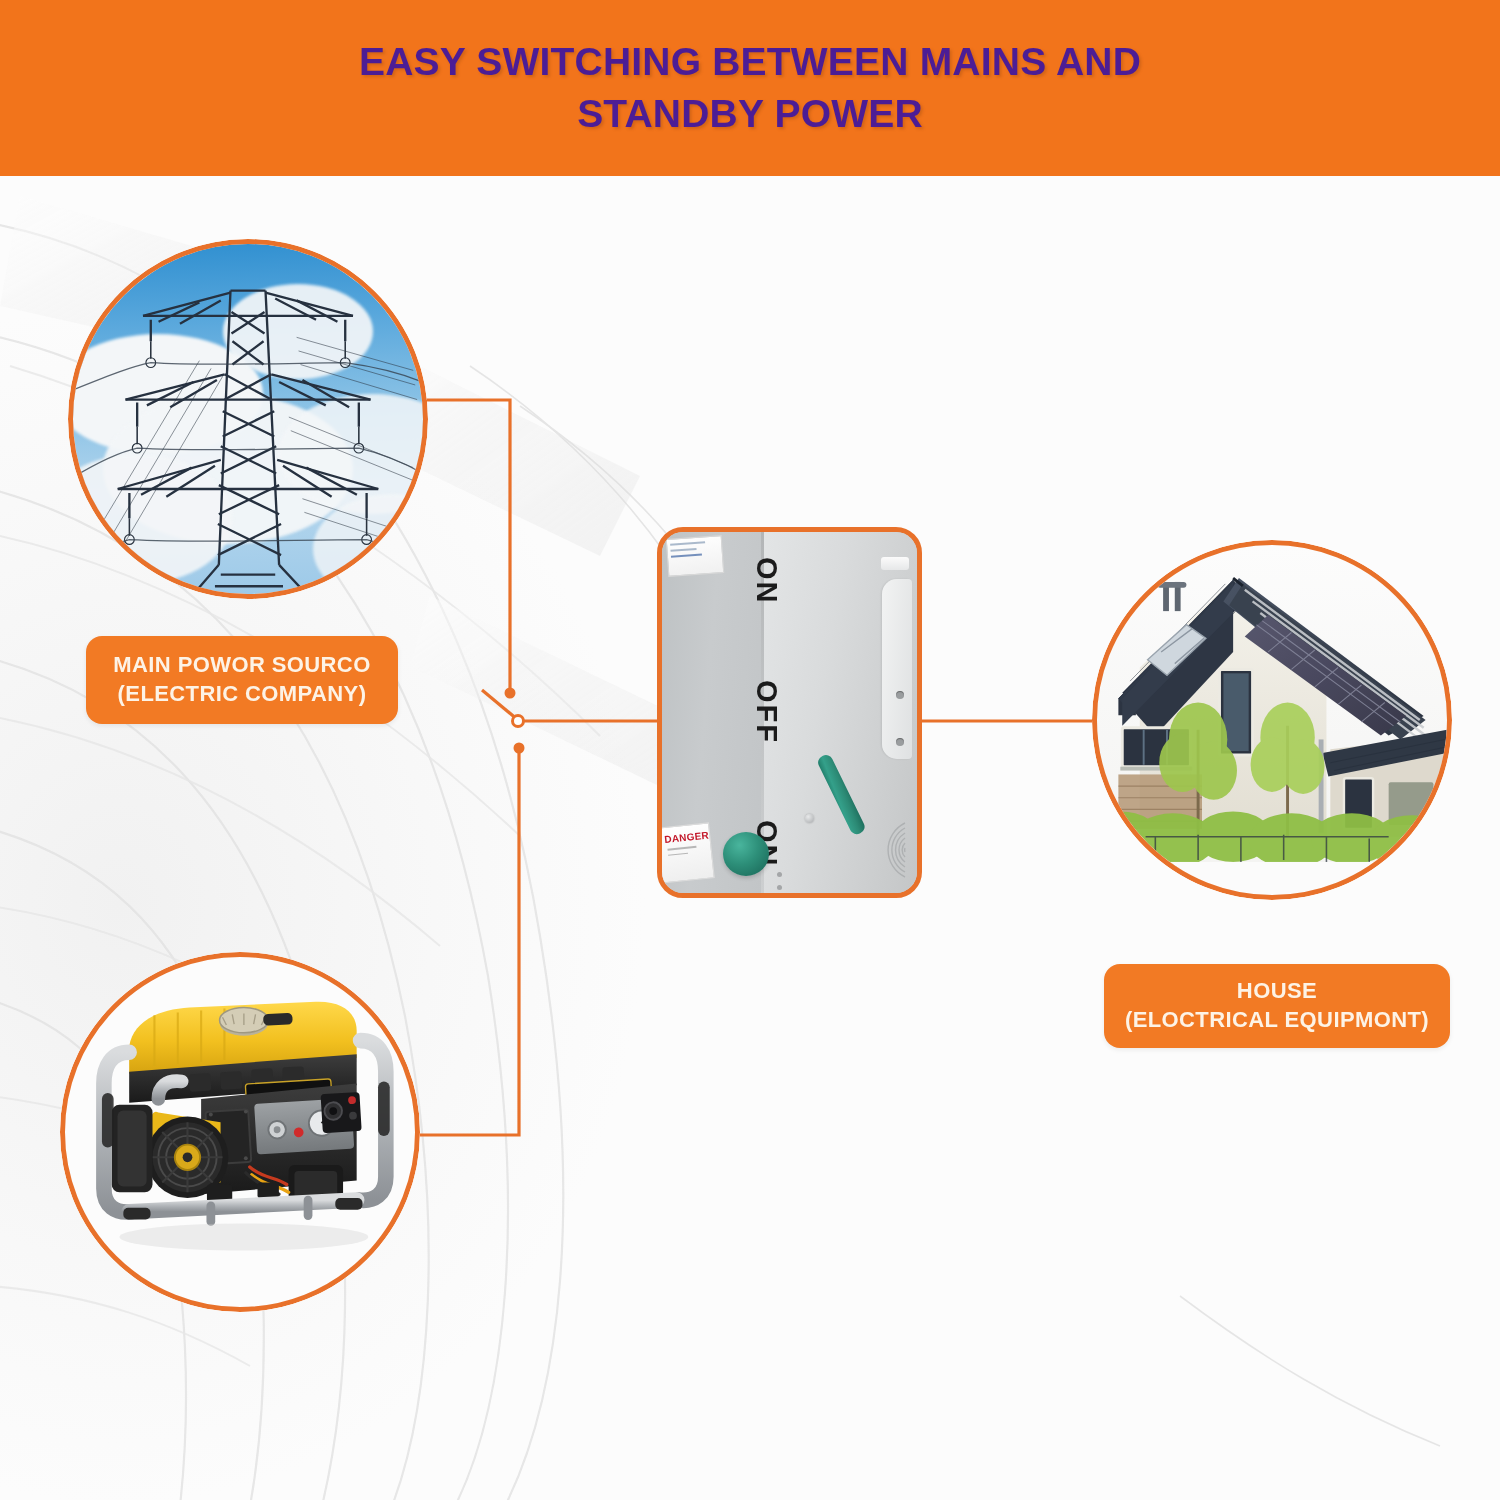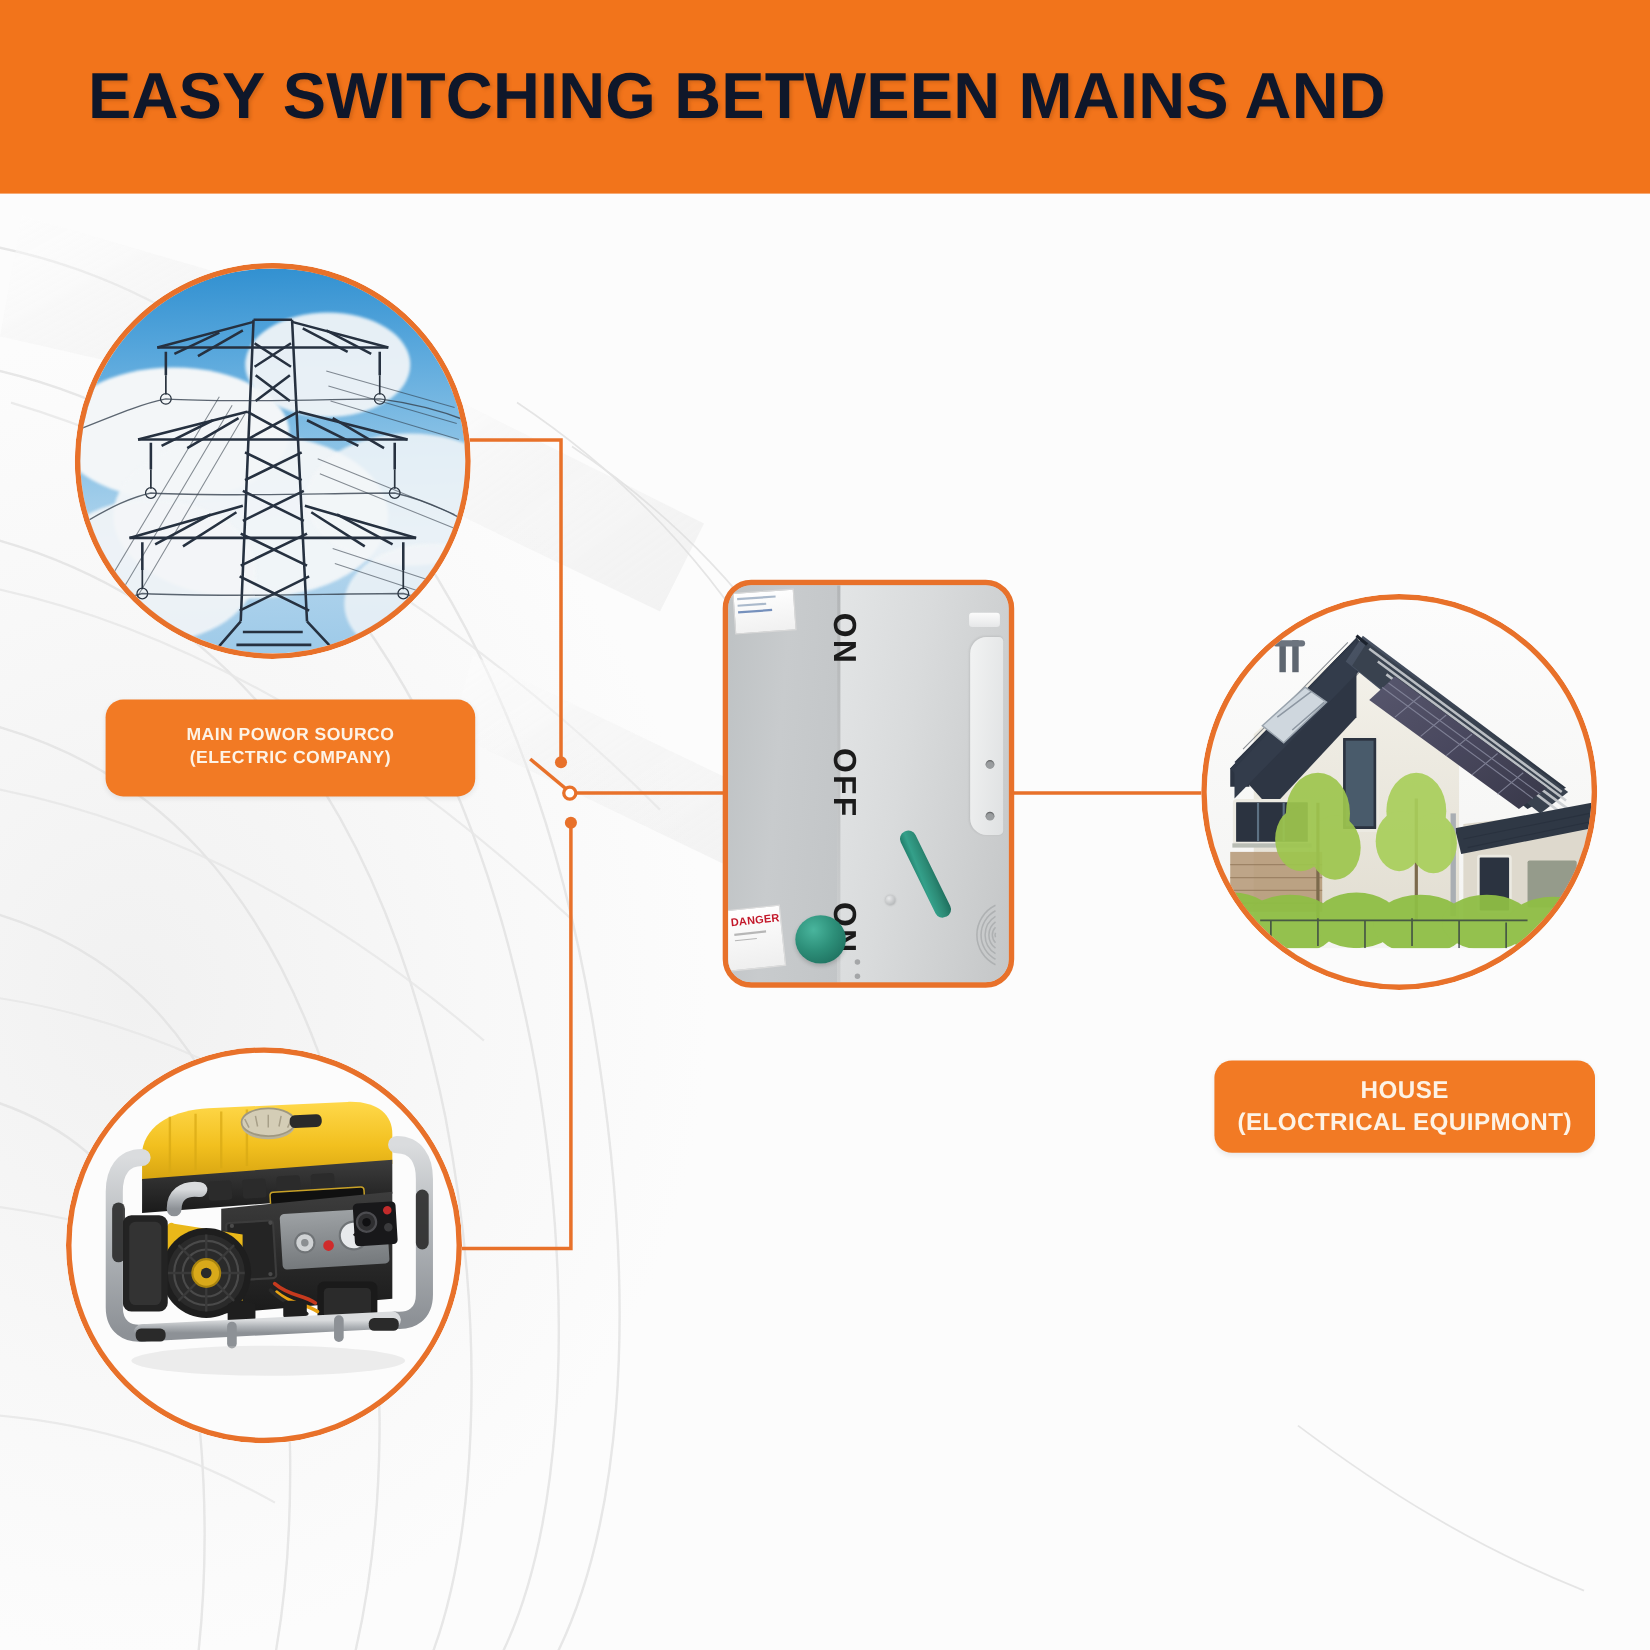--- a/index.html
+++ b/index.html
@@ -28,23 +28,23 @@
     width: 1500px;
     height: 176px;
     background: #F2741B;
     display: flex;
     align-items: center;
     justify-content: center;
     z-index: 40;
   }
   .header-title {
     width: 1340px;
-    text-align: left;
-    color: #0f172a;
-    font-size: 59px;
+    text-align: center;
+    color: #4c1d95;
+    font-size: 39px;
     line-height: 1.34;
     font-weight: 700;
     letter-spacing: 0.2px;
     text-transform: uppercase;
     font-family: "Liberation Sans", sans-serif;
     text-shadow: 2px 2px 3px rgba(120,55,10,0.25);
   }
 
   
   .bg-canvas {
@@ -240,35 +240,36 @@
     text-align: center;
     font-family: "Liberation Sans", sans-serif;
     font-weight: 700;
     text-transform: uppercase;
     letter-spacing: .4px;
     line-height: 1.3;
     z-index: 30;
     padding: 10px 16px;
     box-shadow: 0 2px 5px rgba(0,0,0,0.07);
   }
-  #badge-main     { left: 96px;  top: 636px;  width: 336px; height: 88px;  font-size: 16px; }
+  #badge-main     { left: 86px;  top: 636px;  width: 312px; height: 88px;  font-size: 22px; }
   #badge-switch   { left: 640px; top: 964px;  width: 312px; height: 84px;  font-size: 22px; }
   #badge-house    { left: 1104px;top: 964px;  width: 346px; height: 84px;  font-size: 22px; }
   #badge-gen      { left: 80px;  top: 1310px; width: 320px; height: 86px;  font-size: 22px; }
   .badge-line { display: block; }
 </style>
 </head>
 <body>
 
 <div id="page">
 
   <div class="header-banner">
     <div class="header-title">
       <span>EASY SWITCHING BETWEEN MAINS AND</span>
       <br>
+      <span>STANDBY POWER</span>
     </div>
   </div>
 
   <div class="bg-canvas"></div>
 
   <svg class="bg-lines" viewBox="0 0 1500 1324" preserveAspectRatio="none">
     <defs>
       <linearGradient id="bgl" x1="0" y1="0" x2="1" y2="1">
         <stop offset="0%" stop-color="#ffffff" stop-opacity="0.95"></stop>
         <stop offset="100%" stop-color="#d9d9d9" stop-opacity="0.55"></stop>

